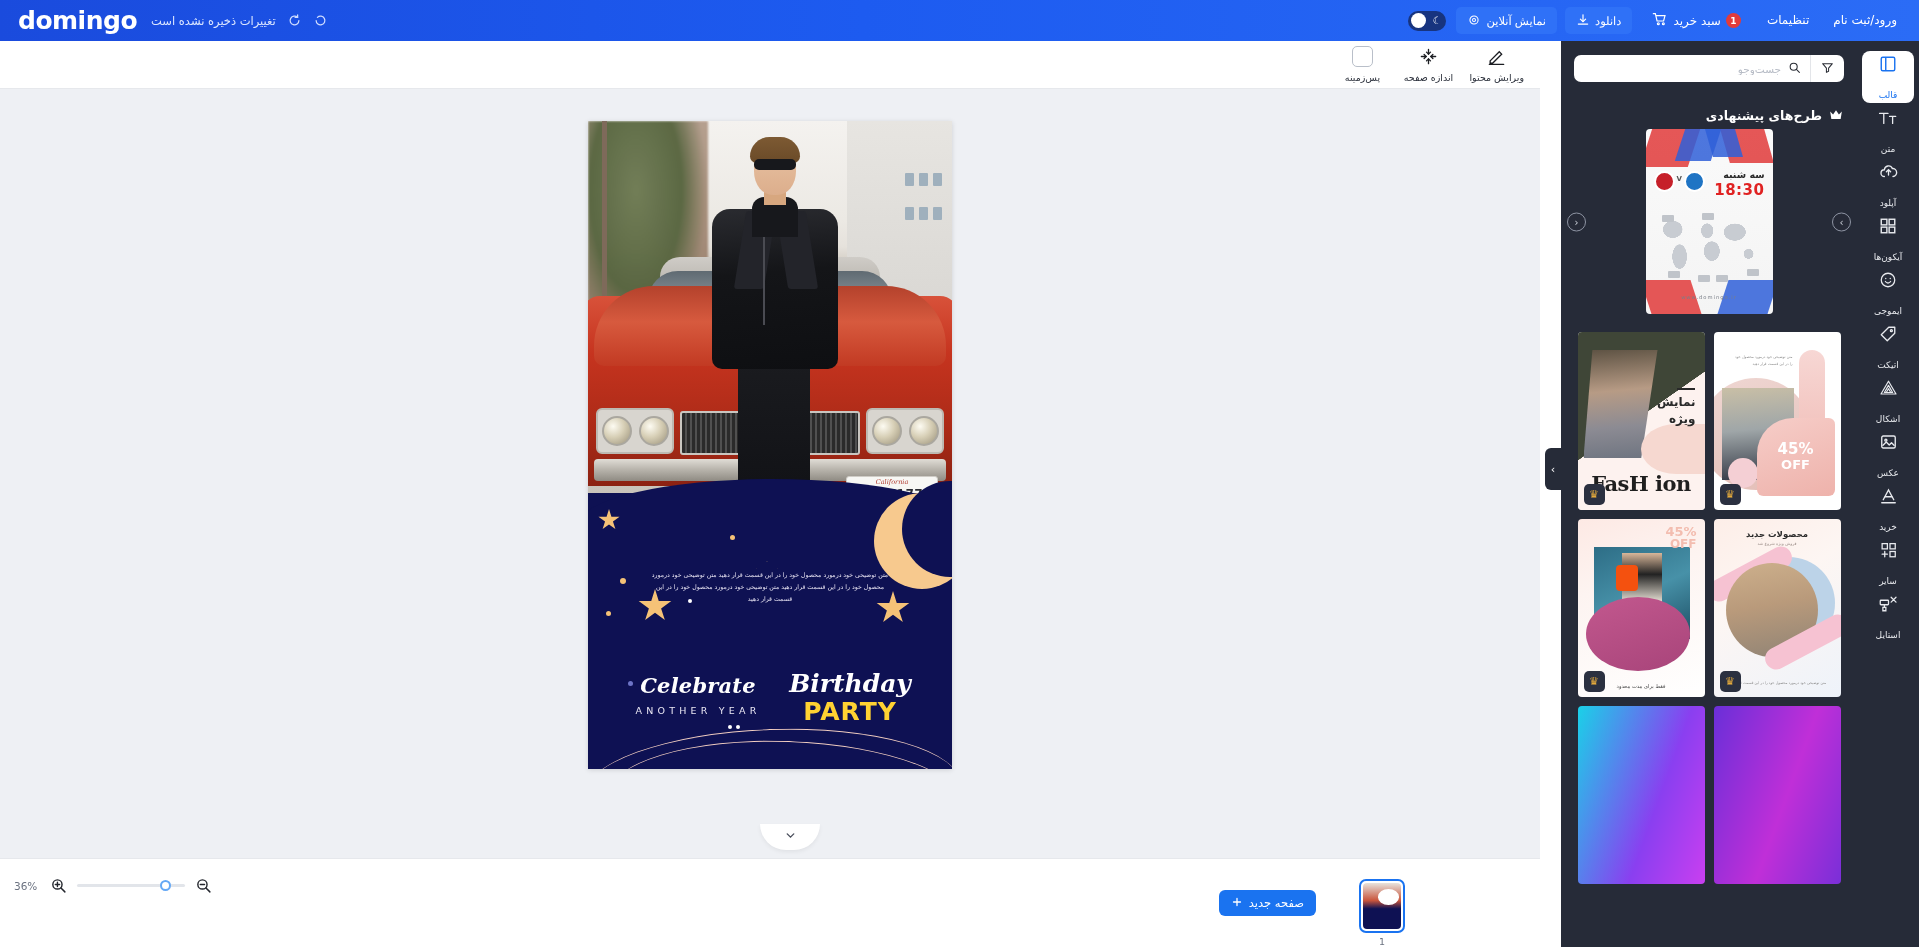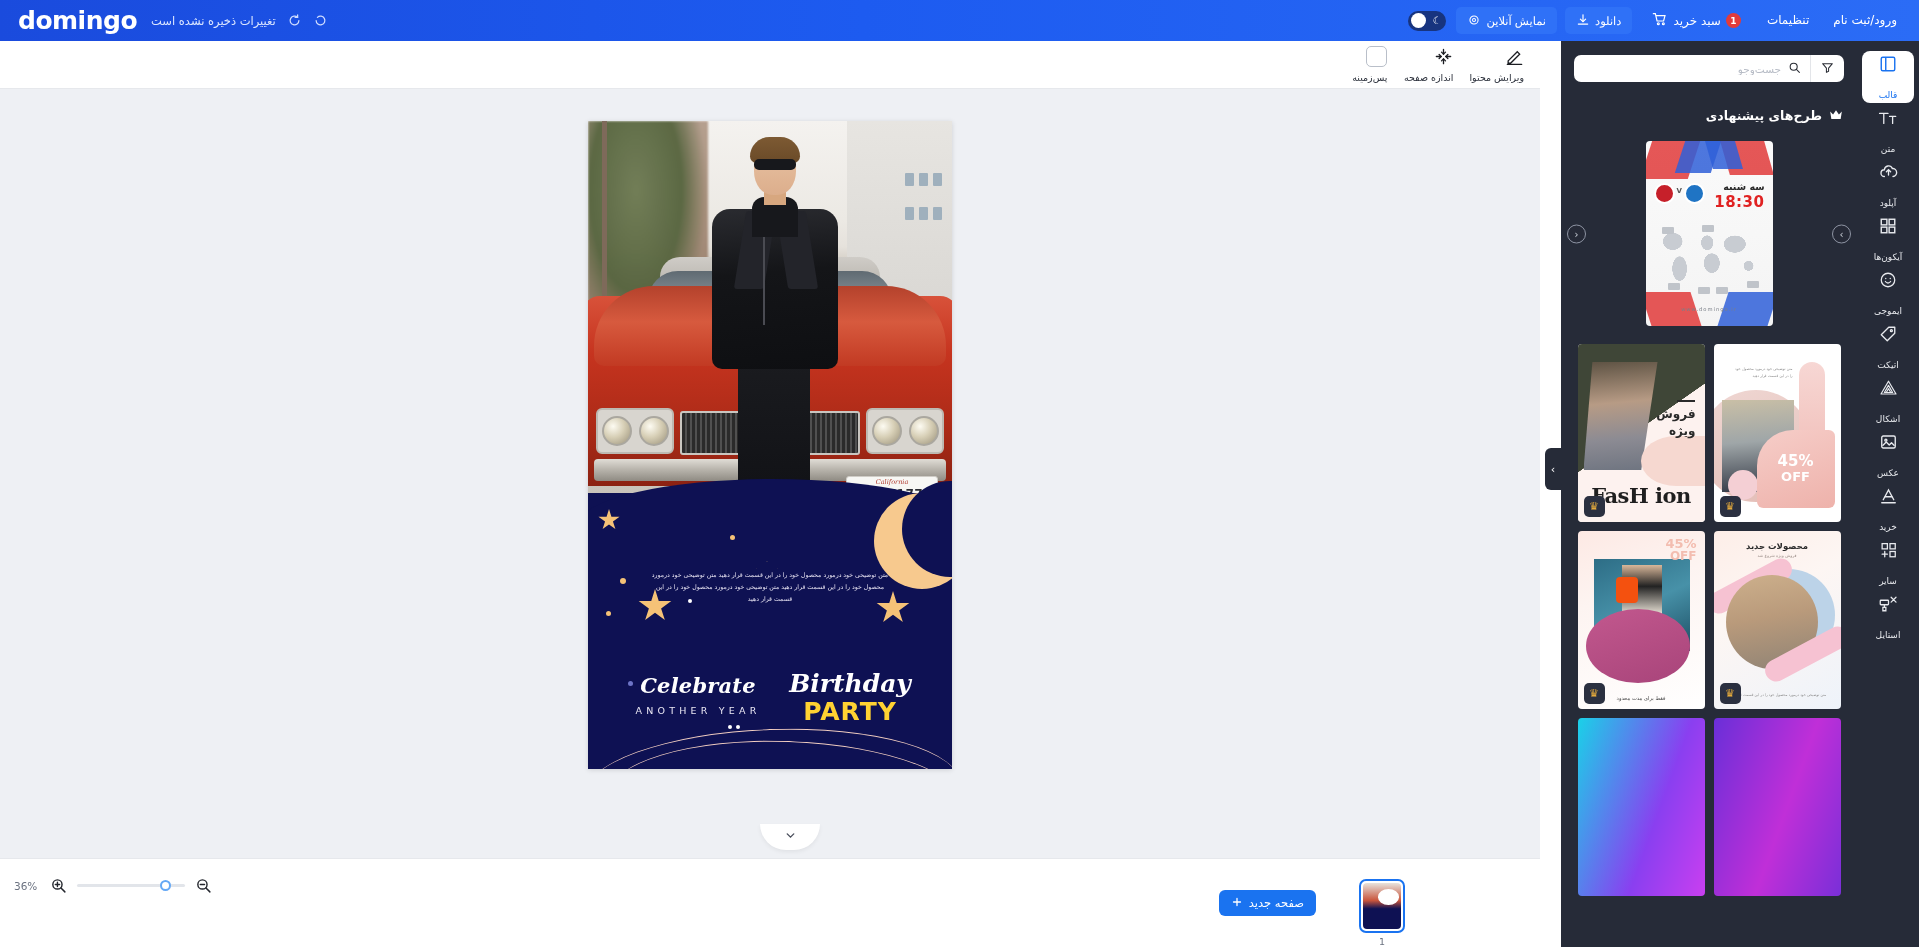--- a/index.html
+++ b/index.html
@@ -67,21 +67,21 @@
   .theme-moon { position: absolute; right: 5px; color: #fff; font-size: 10px; line-height: 1; }
 
   
   .subbar {
     position: absolute; top: 41px; left: 0; width: 1540px; height: 48px;
     background: #ffffff; border-bottom: 1px solid #e6e8ec;
     display: flex; align-items: center; direction: rtl; padding-right: 10px;
     gap: 4px;
   }
   .tool-item {
-    display: flex; flex-direction: column; align-items: flex-start; justify-content: center;
+    display: flex; flex-direction: column; align-items: center; justify-content: center;
     min-width: 62px; height: 46px; cursor: pointer; gap: 5px; padding: 0 6px;
   }
   .tool-ic { height: 20px; display: flex; align-items: center; justify-content: center; }
   .tool-lbl { font-size: 9.5px; color: #2a2f3a; white-space: nowrap; }
   .bg-swatch {
     width: 21px; height: 21px; border: 1px solid #b9bfc9; border-radius: 5px;
     background: #fff;
   }
 
   
@@ -327,21 +327,21 @@
   .search-cell { flex:1; display:flex; align-items:center; gap:7px; padding: 0 9px; }
   .search-input {
     border:none; outline:none; flex:1; font-size: 10.5px; color:#3a3f4b;
     direction: rtl; text-align: right; background: transparent;
     font-family: "DejaVu Sans", sans-serif;
   }
   .search-input::placeholder { color:#b7bcc6; }
 
   .section-title-row {
     display:flex; align-items:center; justify-content:flex-start; gap:7px;
-    margin: 24px 14px 16px 14px; direction: rtl;
+    margin: 24px 14px 4px 14px; direction: rtl;
   }
   .section-title { color:#fff; font-size: 12.5px; font-weight: 700; }
 
   .carousel {
     position:relative; margin: 0 13px; display:flex; gap: 9px; justify-content:center;
   }
   .tpl {
     width: 127px; height: 185px; border-radius: 4px; overflow:hidden;
     position:relative; cursor:pointer; background:#fff;
   }
@@ -773,21 +773,21 @@
         </div>
         <div class="crown-badge">♛</div>
       </div>
 
       <div class="gtpl t4">
         <div class="diag"></div>
         <div class="model"></div>
         <div class="pinkwave"></div>
         <div class="dash"></div>
         <div class="txt">
-          <div>فروش</div>
+          <div>نمایش</div>
           <div>ویژه</div>
         </div>
         <div class="fashion">FasH ion</div>
         <div class="crown-badge">♛</div>
       </div>
 
       <div class="gtpl t5">
         <div class="bluecirc"></div>
         <div class="band1"></div>
         <div class="img"></div>

